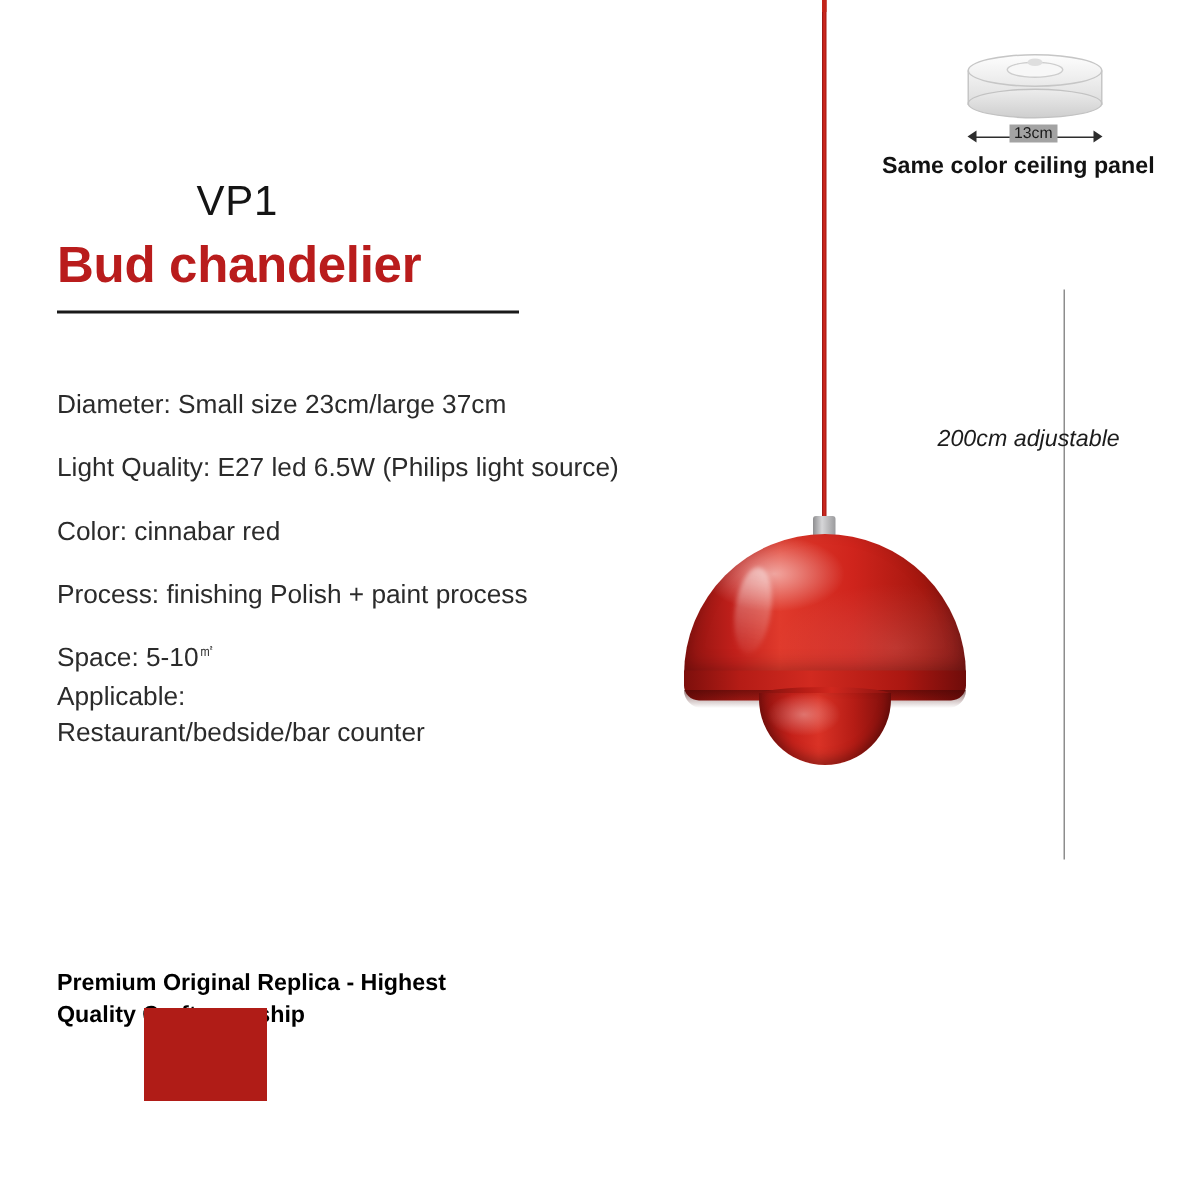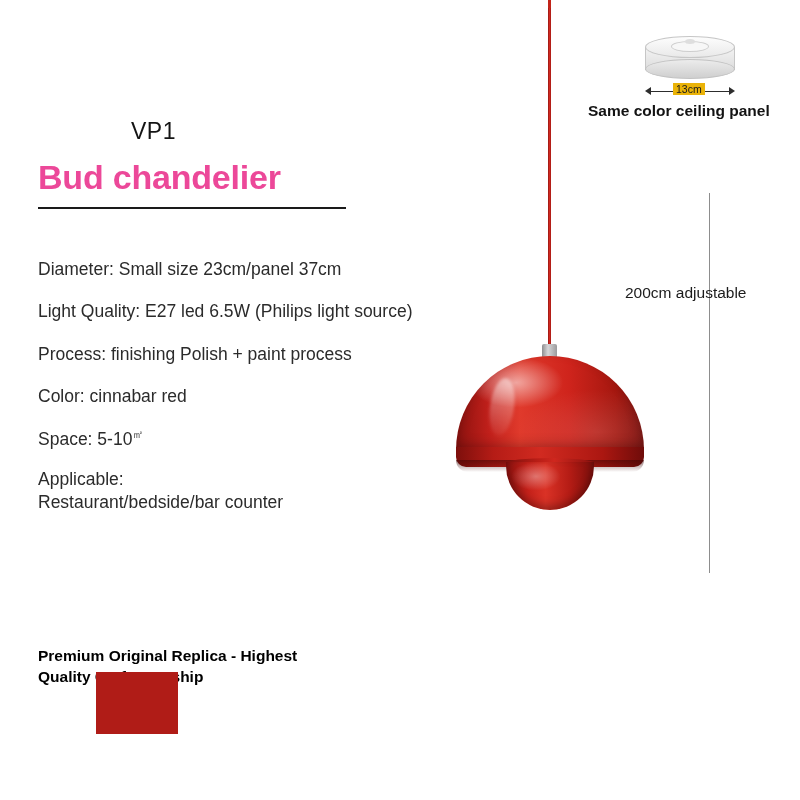--- a/index.html
+++ b/index.html
@@ -20,32 +20,32 @@
     position: relative;
     width: 800px;
     height: 800px;
   }
 
   
   .model-code {
     position: absolute;
     left: 131px;
     top: 118px;
-    font-size: 23px;
+    font-size: 28px;
     letter-spacing: 0.5px;
     color: #141414;
     font-weight: 400;
   }
   .product-title {
     position: absolute;
     left: 38px;
     top: 158px;
     font-size: 34px;
     font-weight: 700;
-    color: #ec4899;
+    color: #b91c1c;
     letter-spacing: -0.2px;
   }
   .title-rule {
     position: absolute;
     left: 38px;
     top: 207px;
     width: 308px;
     height: 2px;
     background: #1a1a1a;
   }
@@ -58,21 +58,21 @@
     width: 500px;
   }
   .spec-line {
     font-size: 17.5px;
     color: #2b2b2b;
     line-height: 1.33;
     margin-bottom: 19px;
     white-space: pre-line;
   }
   .spec-line:last-child { margin-bottom: 12px; }
-  .spec-line.tight { margin-bottom: 17px; }
+  .spec-line.tight { margin-bottom: 3px; }
   .sup { font-size: 11px; vertical-align: super; }
 
   
   .promo {
     position: absolute;
     left: 38px;
     top: 602px;
     width: 380px;
     font-size: 15.5px;
     font-weight: 700;
@@ -192,20 +192,21 @@
     width: 1px;
     height: 380px;
     background: #8d8d8d;
   }
   .meas-label {
     position: absolute;
     left: 625px;
     top: 284px;
     font-size: 15.5px;
     color: #1c1c1c;
+    font-style: italic;
   }
 
   
   .panel-wrap {
     position: absolute;
     left: 645px;
     top: 30px;
     width: 90px;
     height: 52px;
   }
@@ -286,21 +287,21 @@
     height: 0;
     border-top: 4px solid transparent;
     border-bottom: 4px solid transparent;
   }
   .dim-arrow-l { left: 0; border-right: 6px solid #2d2d2d; }
   .dim-arrow-r { right: 0; border-left: 6px solid #2d2d2d; }
   .dim-text {
     position: absolute;
     left: 28px;
     top: -3px;
-    background: #eab308;
+    background: #a3a3a3;
     padding: 0 3px;
     font-size: 10.5px;
     color: #1a1a1a;
   }
   .panel-caption {
     position: absolute;
     left: 588px;
     top: 102px;
     width: 212px;
     font-size: 15.5px;
@@ -311,24 +312,24 @@
 </head>
 <body>
 
 <div id="page">
 
   <div class="model-code">VP1</div>
   <div class="product-title">Bud chandelier</div>
   <div class="title-rule"></div>
 
   <div class="specs">
-    <div class="spec-line">Diameter: Small size 23cm/panel 37cm</div>
+    <div class="spec-line">Diameter: Small size 23cm/large 37cm</div>
     <div class="spec-line">Light Quality: E27 led 6.5W (Philips light source)</div>
+    <div class="spec-line">Color: cinnabar red</div>
     <div class="spec-line">Process: finishing Polish + paint process</div>
-    <div class="spec-line">Color: cinnabar red</div>
     <div class="spec-line tight"><span>Space: 5-10</span><span class="sup">㎡</span></div>
     <div class="spec-line">Applicable:
 Restaurant/bedside/bar counter</div>
   </div>
 
   <div class="promo" style="color: #000000; margin-top: 44px;">Premium Original Replica - Highest
 Quality Craftsmanship</div>
 
   <div class="swatch" style="background: rgb(176, 28, 23);"></div>
 

